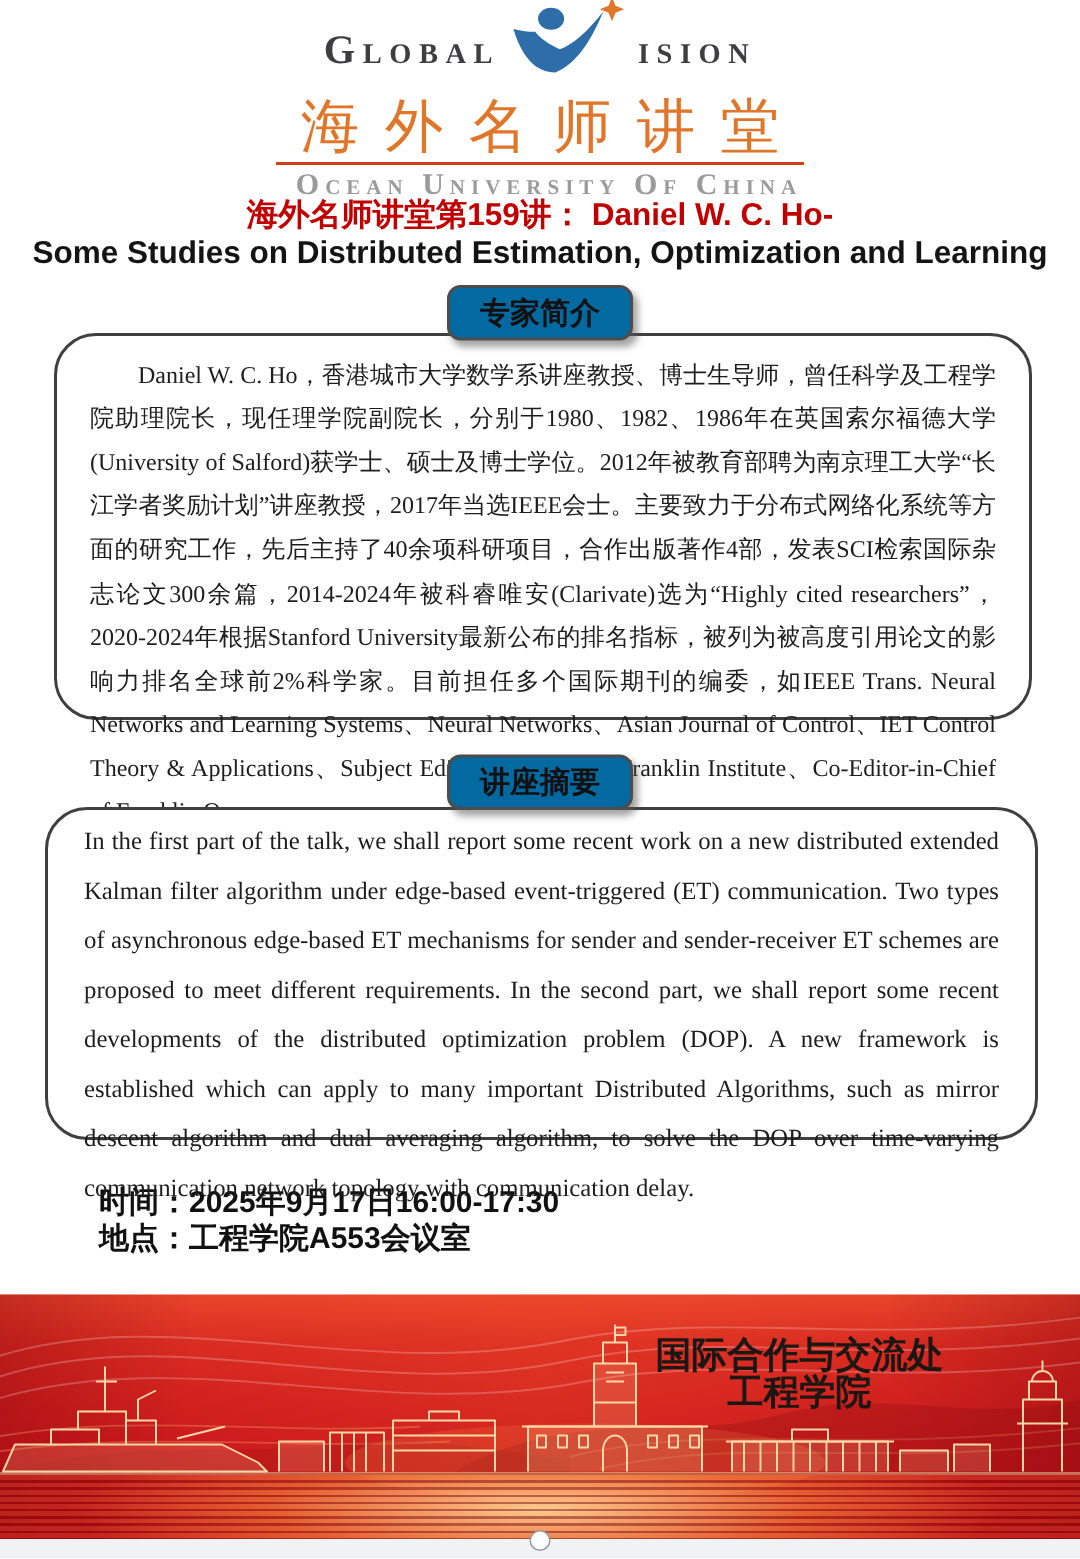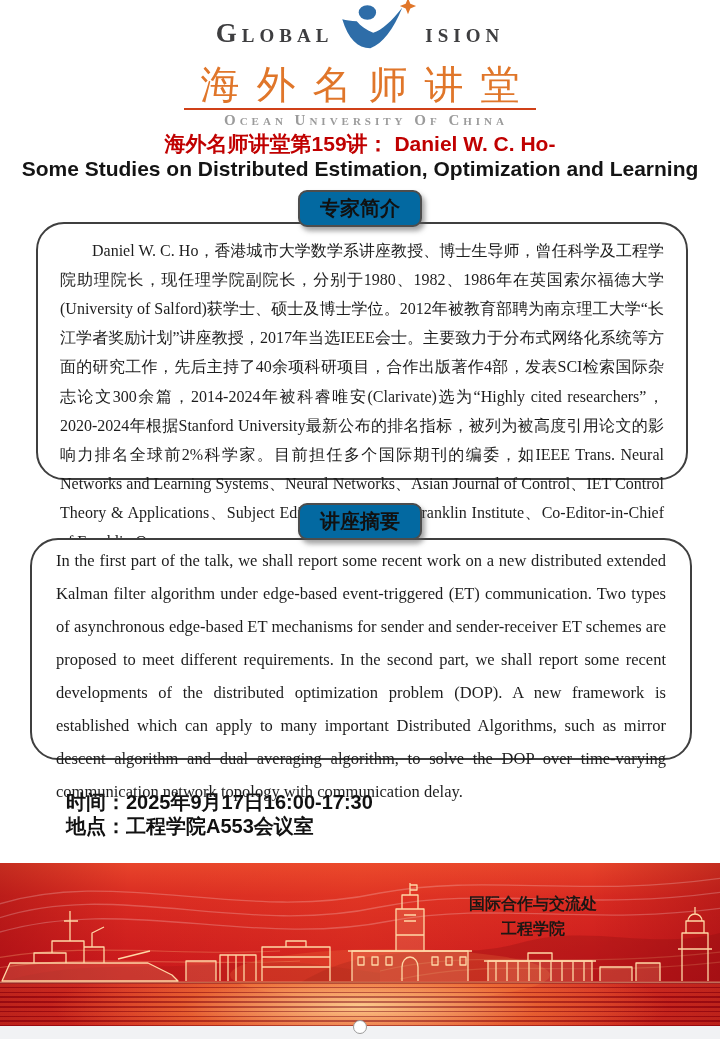--- a/index.html
+++ b/index.html
@@ -11,21 +11,21 @@
   .logo-row1 { display:flex; align-items:center; justify-content:center; gap:4px; height:58px; }
   .logo-word { font-family:"Liberation Serif", serif; font-variant:small-caps; font-weight:bold;
                font-size:27px; letter-spacing:5px; color:#3e3e40; line-height:1; }
   .swoosh-wrap { position:relative; top:-6px; width:84px; height:58px; }
   .logo-lectures { font-family:"Liberation Serif", serif; font-variant:small-caps; font-weight:bold;
                    font-size:45px; letter-spacing:7px; color:#39393b; line-height:0.85; margin-top:-4px; }
   .logo-seal { font-family:"Liberation Serif", serif; font-weight:normal; font-size:39px;
                letter-spacing:17px; color:#e0762a; line-height:1.05; margin-top:3px; text-indent:17px;text-align:center; }
   .logo-rule { width:352px; height:2px; background:#d04018; margin:2px auto 3px auto; }
   .logo-univ { font-family:"Liberation Serif", serif; font-variant:small-caps; font-weight:bold;
-               font-size:15px; letter-spacing:4px; color:#9b9b9b; line-height:1;padding-left:12px; }
+               font-size:20px; letter-spacing:4px; color:#9b9b9b; line-height:1;padding-left:12px; }
 
   
   .title-block { position:absolute; top:131px; left:0; right:0; text-align:center; font-weight:bold; }
   .title-line1 { font-size:21px; line-height:25px; color:#c00000; }
   .title-line2 { font-size:21px; line-height:25px; color:#141414; }
 
   
   .chip { position:absolute; left:50%; transform:translateX(-50%); z-index:3;
           background:#0369a1; border:2px solid #4d4d4d; border-radius:9px;
           padding:3px 20px; font-size:20px; font-weight:bold; color:#111;
@@ -53,21 +53,21 @@
   .banner { position:absolute; top:863px; left:0; width:720px; height:163px; overflow:hidden;
             background:
               linear-gradient(90deg, rgba(130,0,10,0.35) 0%, rgba(130,0,10,0) 18%, rgba(255,100,45,0.16) 50%, rgba(130,0,10,0) 82%, rgba(130,0,10,0.35) 100%),
               linear-gradient(180deg, #e8452b 0%, #da2c22 20%, #cc1b1d 60%, #c31318 100%); }
   .banner svg { position:absolute; top:0; left:0; }
   .banner-steps { position:absolute; left:0; right:0; bottom:0; height:44px;
             background:
               repeating-linear-gradient(180deg, rgba(130,5,12,0.5) 0px, rgba(130,5,12,0.5) 1.6px, rgba(255,130,60,0.18) 1.6px, rgba(255,130,60,0.18) 4.8px),
               radial-gradient(55% 150% at 50% 55%, rgba(255,228,165,0.95) 0%, rgba(255,160,70,0.45) 45%, rgba(220,60,30,0) 78%); }
   .banner-org { position:absolute; top:28px; right:42px; width:290px; text-align:center;
-                font-size:16px; font-weight:bold; color:#1d1714; line-height:25px; z-index:4; }
+                font-size:24px; font-weight:bold; color:#1d1714; line-height:25px; z-index:4; }
 
   .bottom-strip { position:absolute; top:1026px; left:0; width:720px; height:13px; background:#f1f2f4; }
   .resize-handle { position:absolute; top:1020px; left:353px; width:14px; height:14px; z-index:6;
                    background:#ffffff; border:1px solid #9a9a9a; border-radius:50%; }
 </style>
 </head>
 <body>
 
 <div class="poster">
 

